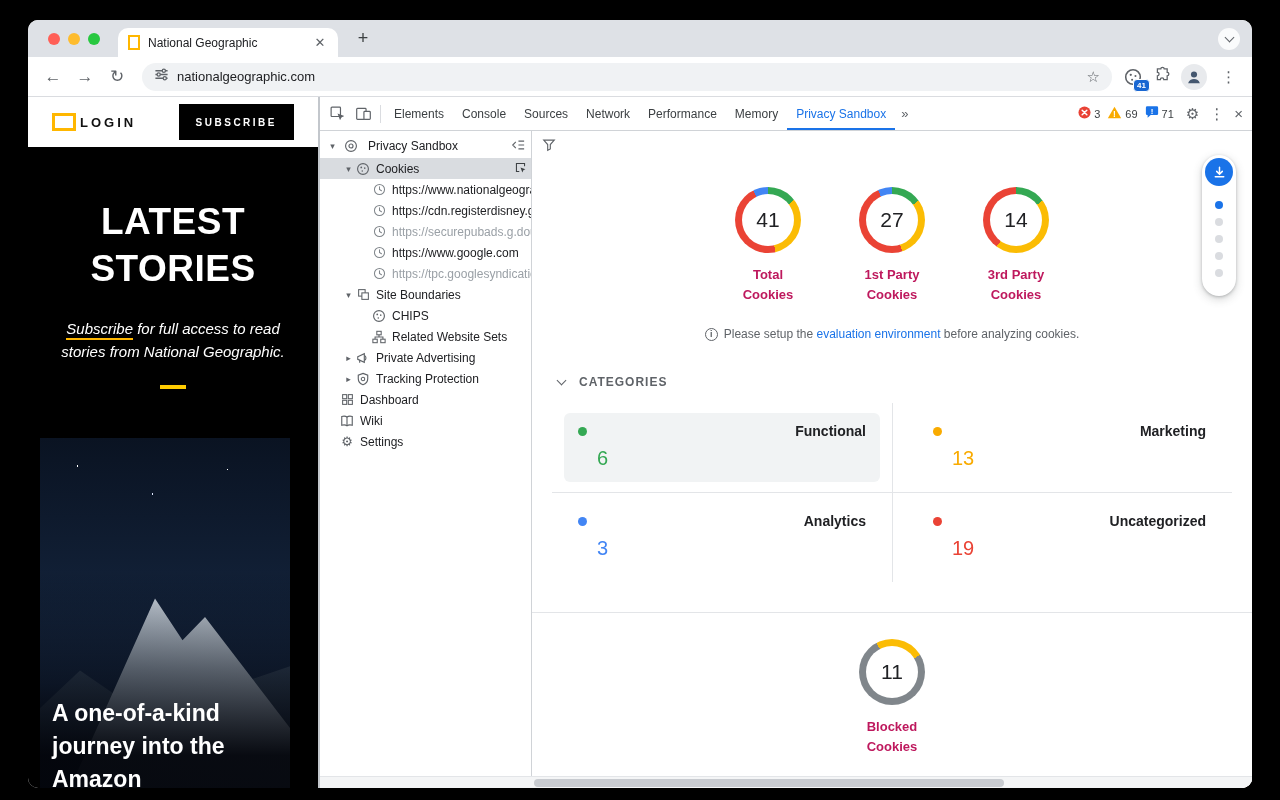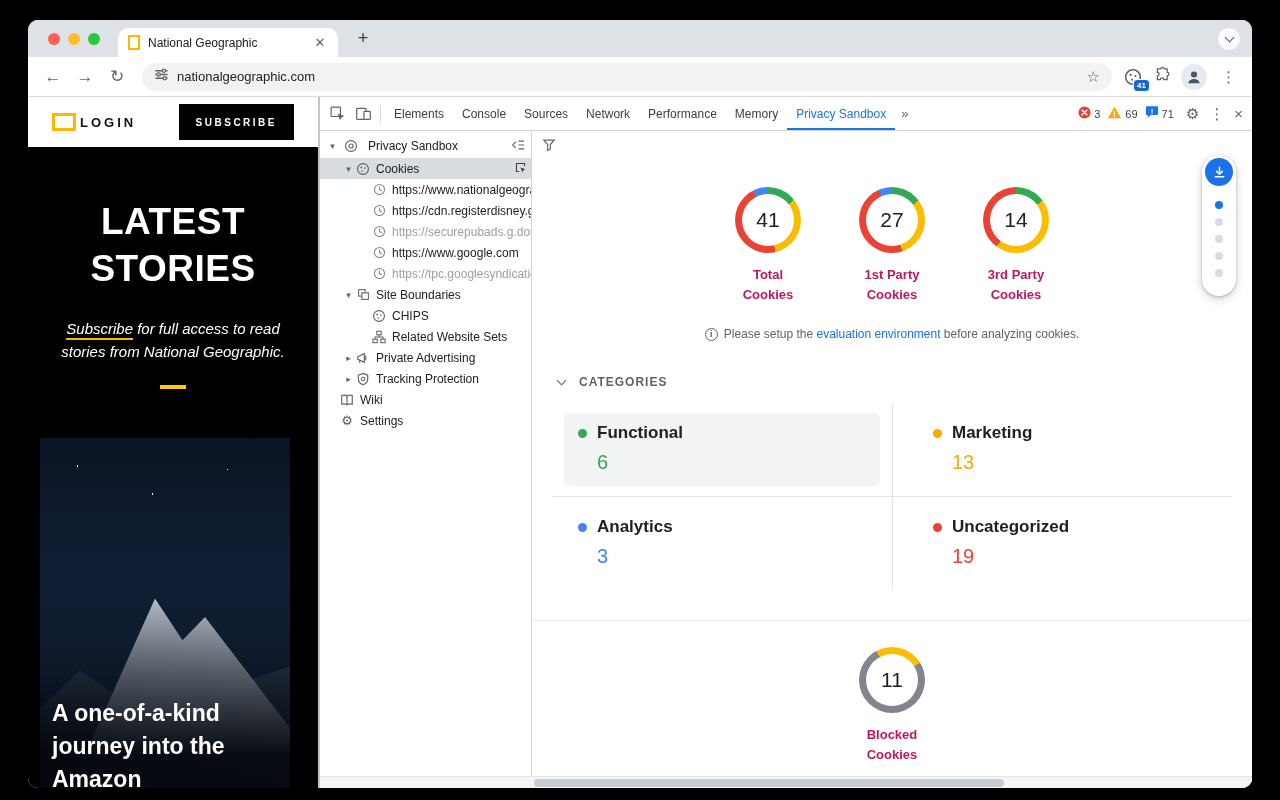--- a/index.html
+++ b/index.html
@@ -131,21 +131,21 @@
 
   .cats { margin:34px 20px 0; }
   .cats-header { display:flex; align-items:center; gap:14px; color:#5f6368; font-size:12px;
                  font-weight:bold; letter-spacing:1px; padding-left:6px; }
   .cats-grid { margin-top:14px; display:grid; grid-template-columns:1fr 1fr; }
   .cat-cell { padding:10px 12px; }
   .cat-cell.rightcol { border-left:1px solid #e3e5e8; padding-left:26px; }
   .cat-cell.toprow { border-bottom:1px solid #e3e5e8; }
   .cat-inner { padding:10px 14px 12px; border-radius:6px; }
   .cat-inner.selected { background:#f1f3f4; }
-  .cat-name-row { display:flex; align-items:center; gap:10px; font-size:17px; font-weight:bold; color:#202124; }
+  .cat-name-row { display:flex; align-items:center; gap:10px; font-size:14px; font-weight:bold; color:#202124;justify-content:space-between; }
   .cat-dot { width:9px; height:9px; border-radius:50%; flex-shrink:0; }
   .cat-value { margin-top:8px; padding-left:19px; font-size:20px; }
 
   .blocked { margin-top:30px; border-top:1px solid #e3e5e8; padding-top:26px; text-align:center; }
 
   .float-bar { position:absolute; top:24px; right:16px; width:34px; background:#fff; border-radius:17px;
                box-shadow:0 1px 3px rgba(60,64,67,.3), 0 3px 8px 1px rgba(60,64,67,.18);
                display:flex; flex-direction:column; align-items:center; padding:3px 0 10px; }
   .dl-btn { width:28px; height:28px; border-radius:50%; background:#1a73e8; display:flex;
             align-items:center; justify-content:center; margin-bottom:6px; }
@@ -431,20 +431,32 @@
                   <svg viewBox="0 0 16 16" width="14" height="14">
                     <path d="M8 1.6 L13.4 3.6 V7.8 C13.4 11.2 11.1 13.6 8 14.6 C4.9 13.6 2.6 11.2 2.6 7.8 V3.6 Z" fill="none" stroke="#5f6368" stroke-width="1.3"></path>
                     <circle cx="8" cy="8" r="2" fill="none" stroke="#5f6368" stroke-width="1.2"></circle>
                   </svg>
                 </span>
                 <span class="tr-label">Tracking Protection</span>
               </div>
               <div class="tree-row" style="padding-left: 6px;">
                 <span class="tr-arrow"></span>
                 <span class="tr-icon">
+                  <svg viewBox="0 0 16 16" width="13" height="13" fill="none" stroke="#5f6368" stroke-width="1.3">
+                    <rect x="2" y="2" width="5" height="5"></rect>
+                    <rect x="9" y="2" width="5" height="5"></rect>
+                    <rect x="2" y="9" width="5" height="5"></rect>
+                    <rect x="9" y="9" width="5" height="5"></rect>
+                  </svg>
+                </span>
+                <span class="tr-label">Dashboard</span>
+              </div>
+              <div class="tree-row" style="padding-left: 6px;">
+                <span class="tr-arrow"></span>
+                <span class="tr-icon">
                   <svg viewBox="0 0 16 16" width="14" height="14" fill="none" stroke="#5f6368" stroke-width="1.3">
                     <path d="M8 3.5 C6.5 2.3 4.2 2.2 2 2.8 V12.8 C4.2 12.2 6.5 12.3 8 13.5 C9.5 12.3 11.8 12.2 14 12.8 V2.8 C11.8 2.2 9.5 2.3 8 3.5 Z"></path>
                     <path d="M8 3.5 V13.5"></path>
                   </svg>
                 </span>
                 <span class="tr-label">Wiki</span>
               </div>
               <div class="tree-row" style="padding-left: 6px;">
                 <span class="tr-arrow"></span>
                 <span class="tr-icon">

